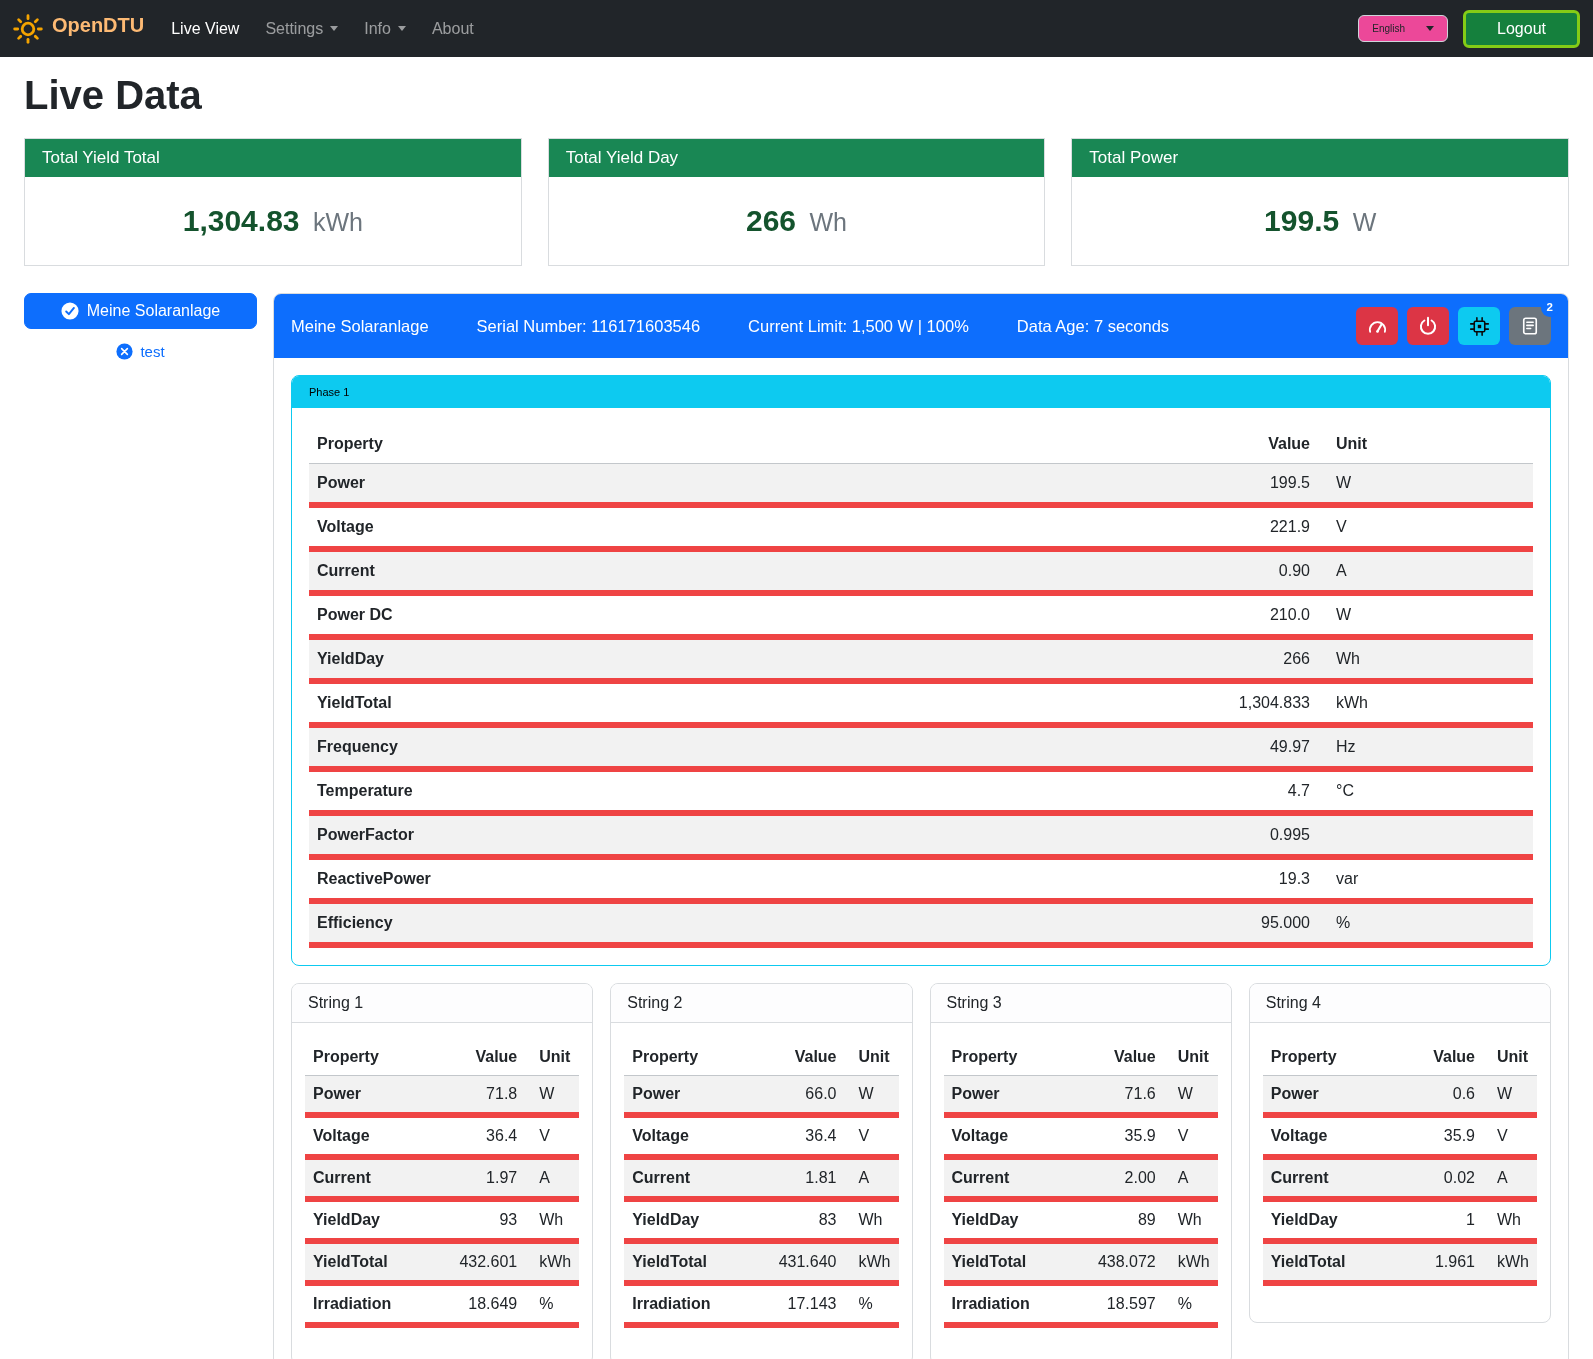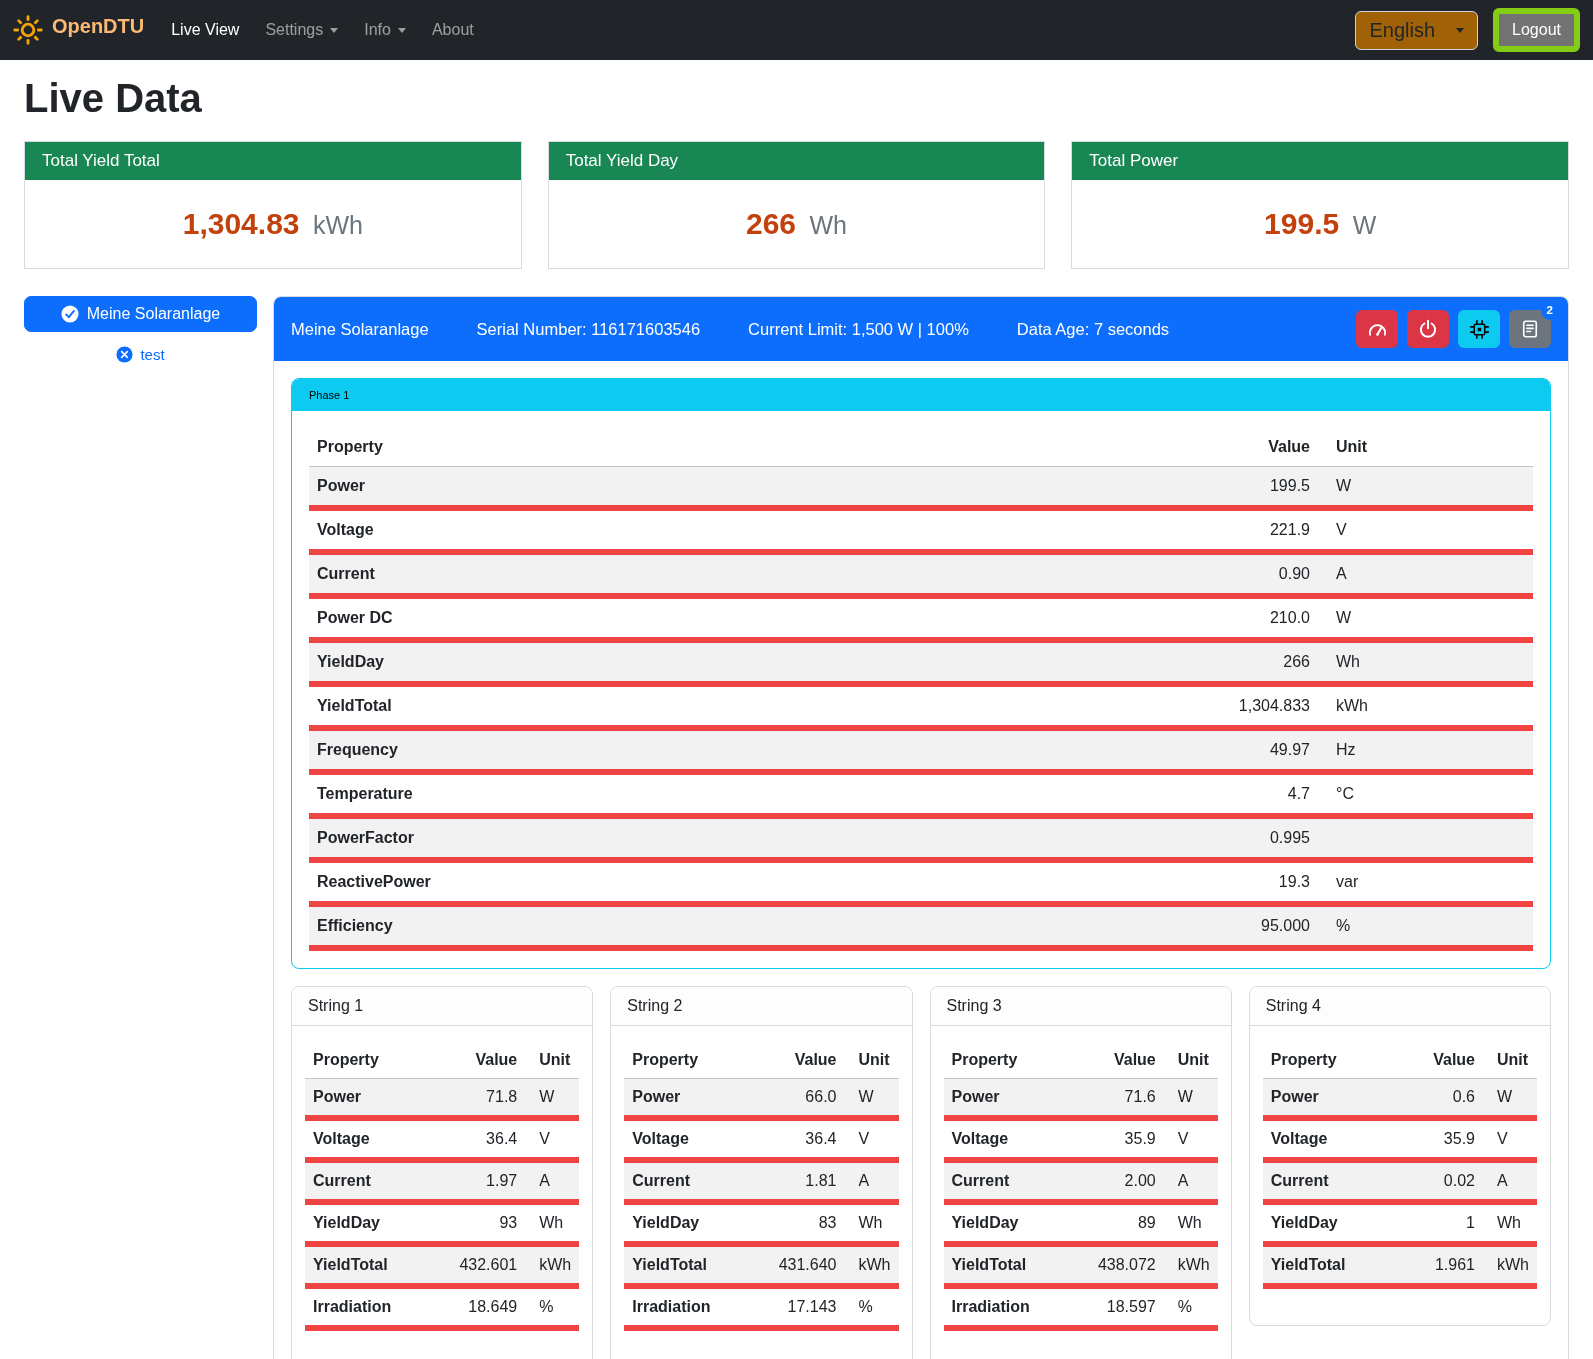--- a/index.html
+++ b/index.html
@@ -43,38 +43,38 @@
   .caret {
     display: inline-block;
     width: 0; height: 0;
     border-left: 4px solid transparent;
     border-right: 4px solid transparent;
     border-top: 5px solid currentColor;
     margin-left: 7px;
   }
   .nav-right { margin-left: auto; display: flex; align-items: center; gap: 15px; }
   .lang-select {
-    background: #a16207;
+    background: #ec4899;
     color: #212529;
     border: 1px solid #ced4da;
     border-radius: 6px;
     padding: 7px 13px;
-    font-size: 20px;
+    font-size: 10px;
     display: flex;
     align-items: center;
     gap: 14px;
     cursor: pointer;
   }
   .lang-select .caret { border-top-color: #212529; }
   .logout-btn {
-    background: #737373;
-    border: 6px solid #84cc16;
+    background: #15803d;
+    border: 3px solid #84cc16;
     color: #ffffff;
     border-radius: 6px;
-    padding: 7px 13px;
+    padding: 7px 31px;
     font-size: 16px;
     cursor: pointer;
     font-family: inherit;
   }
 
   
   .container { padding: 0 24px 24px; }
   .page-title {
     font-size: 40px;
     font-weight: 600;
@@ -90,21 +90,21 @@
     overflow: hidden;
     background: #fff;
   }
   .summary-header {
     background: #198754;
     color: #fff;
     padding: 9px 17px;
     font-size: 17px;
   }
   .summary-body { padding: 27px 16px; text-align: center; }
-  .summary-value { font-size: 30px; font-weight: 700; color: #c2410c; }
+  .summary-value { font-size: 30px; font-weight: 700; color: #14532d; }
   .summary-unit { font-size: 25px; color: #6c757d; margin-left: 9px; }
 
   
   .layout { display: flex; gap: 16px; align-items: flex-start; }
   .sidebar { flex: 0 0 233px; }
   .inverter-btn {
     width: 100%;
     background: #0d6efd;
     border: 1px solid #0d6efd;
     color: #fff;

